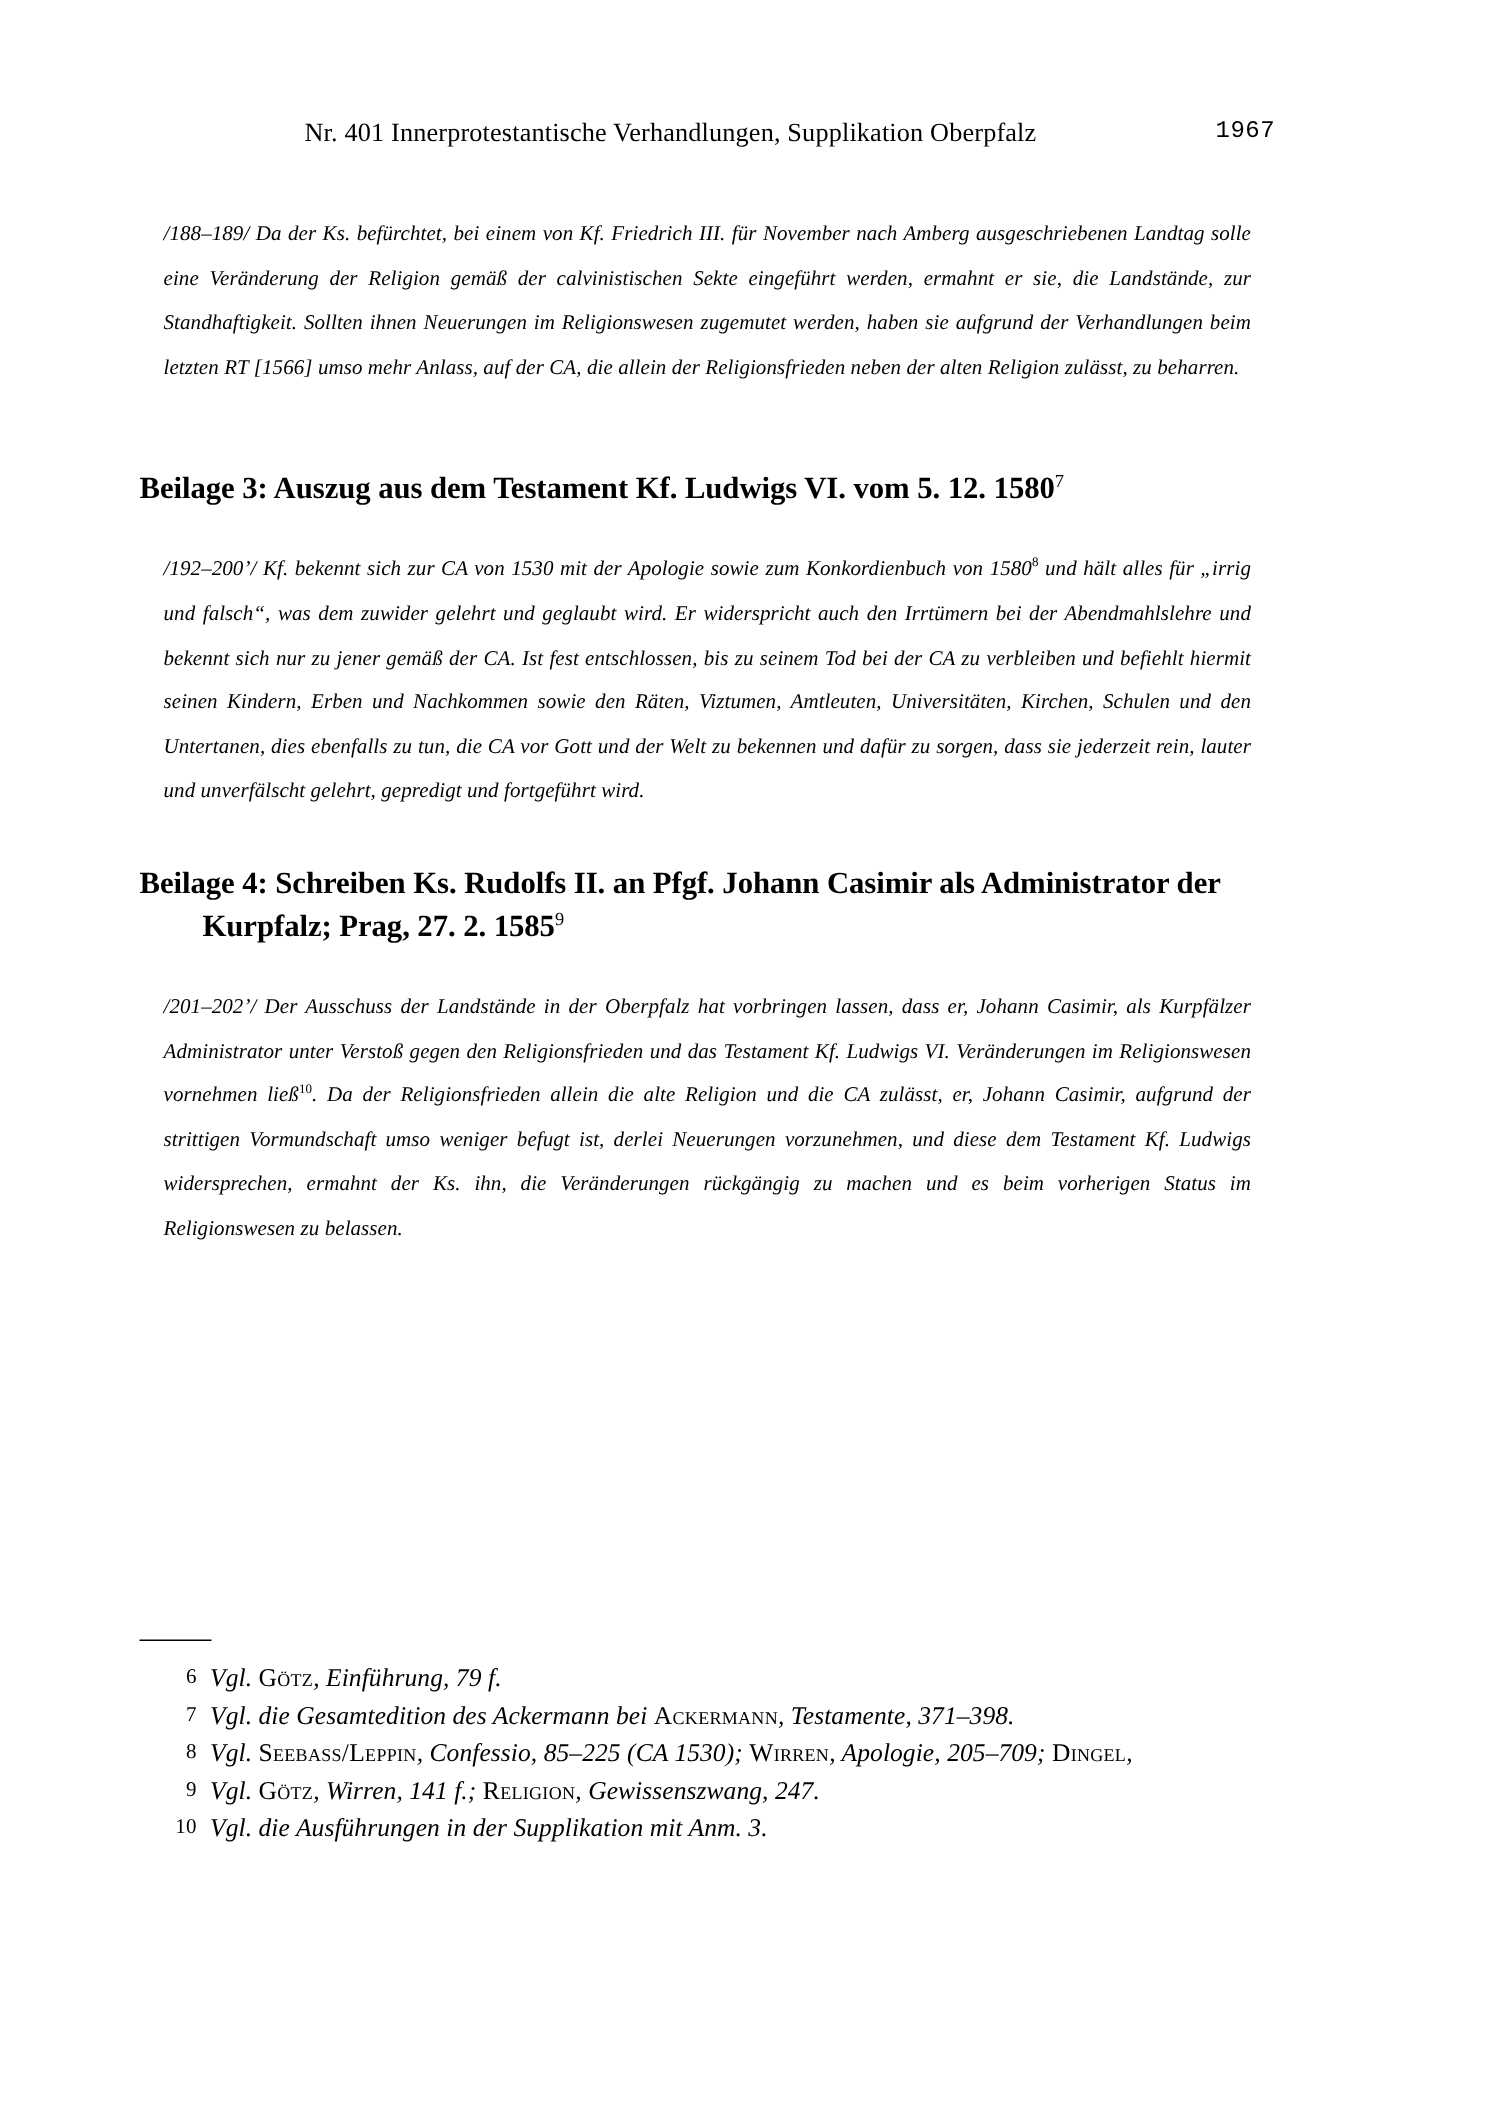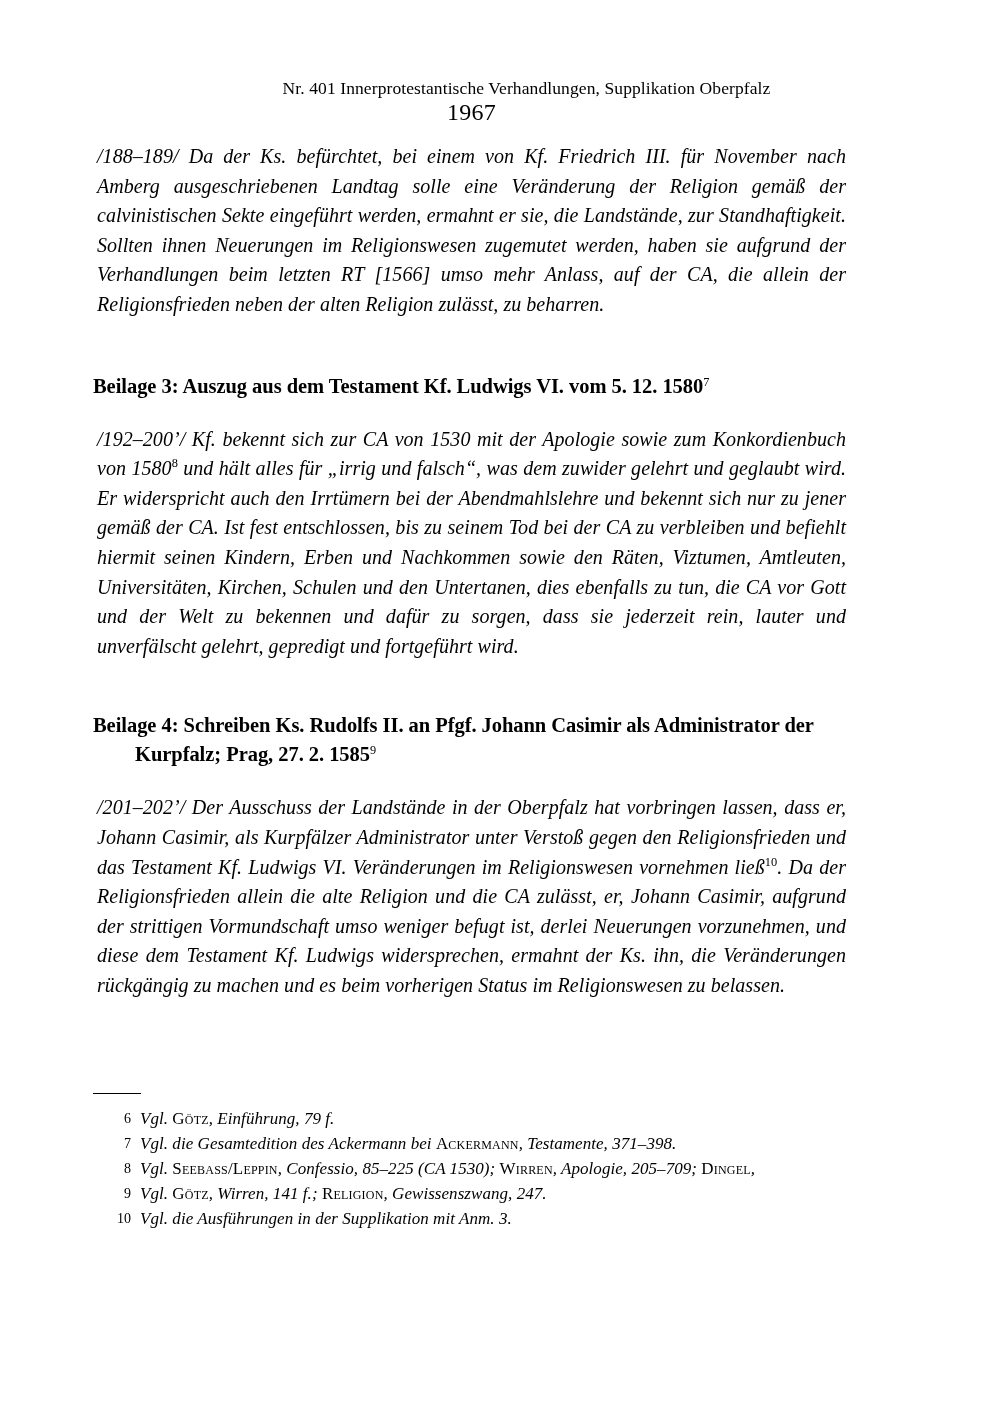--- a/index.html
+++ b/index.html
@@ -23,33 +23,33 @@
     box-sizing: border-box;
   }
 
   
   .runhead {
     position: absolute;
     left: 93px;
     top: 78px;
     width: 757px;
     display: flex;
-    align-items: center;
+    align-items: flex-start;
     justify-content: space-between;
     font-size: 17.5px;
     letter-spacing: 0.1px;
-    flex-direction: column;
   }
   .runhead-title {
     margin-left: 110px;
     white-space: nowrap;
   }
   .runhead-folio {
-    font-size: 24px;
+    font-size: 16px;
     letter-spacing: 0.3px;
+    font-family: Liberation Mono, monospace;
   }
 
   
   .column {
     position: absolute;
     left: 93px;
     top: 118px;
     width: 757px;
   }
 
@@ -59,30 +59,30 @@
     font-size: 20.5px;
     line-height: 29px;
     text-align: left;
     padding-left: 42px;
     text-indent: -42px;
     margin: 0;
     letter-spacing: -0.05px;
   }
   .h-block-1 { margin-top: 0px; }
   .h-block-2 { margin-top: 52px; }
-  .h-block-3 { margin-top: 50px; }
+  .h-block-3 { margin-top: 32px; }
 
   
   .para {
     font-style: italic;
-    font-size: 20px;
+    font-size: 14px;
     line-height: 29.6px;
     text-align: justify;
     text-justify: inter-word;
-    margin: 4px;
+    margin: 16px;
     hyphens: none;
     letter-spacing: 0.05px;
   }
   .p-after-head { margin-top: 24px; }
 
   .folio-ref { font-style: italic; }
 
   sup {
     font-size: 0.62em;
     line-height: 0;

